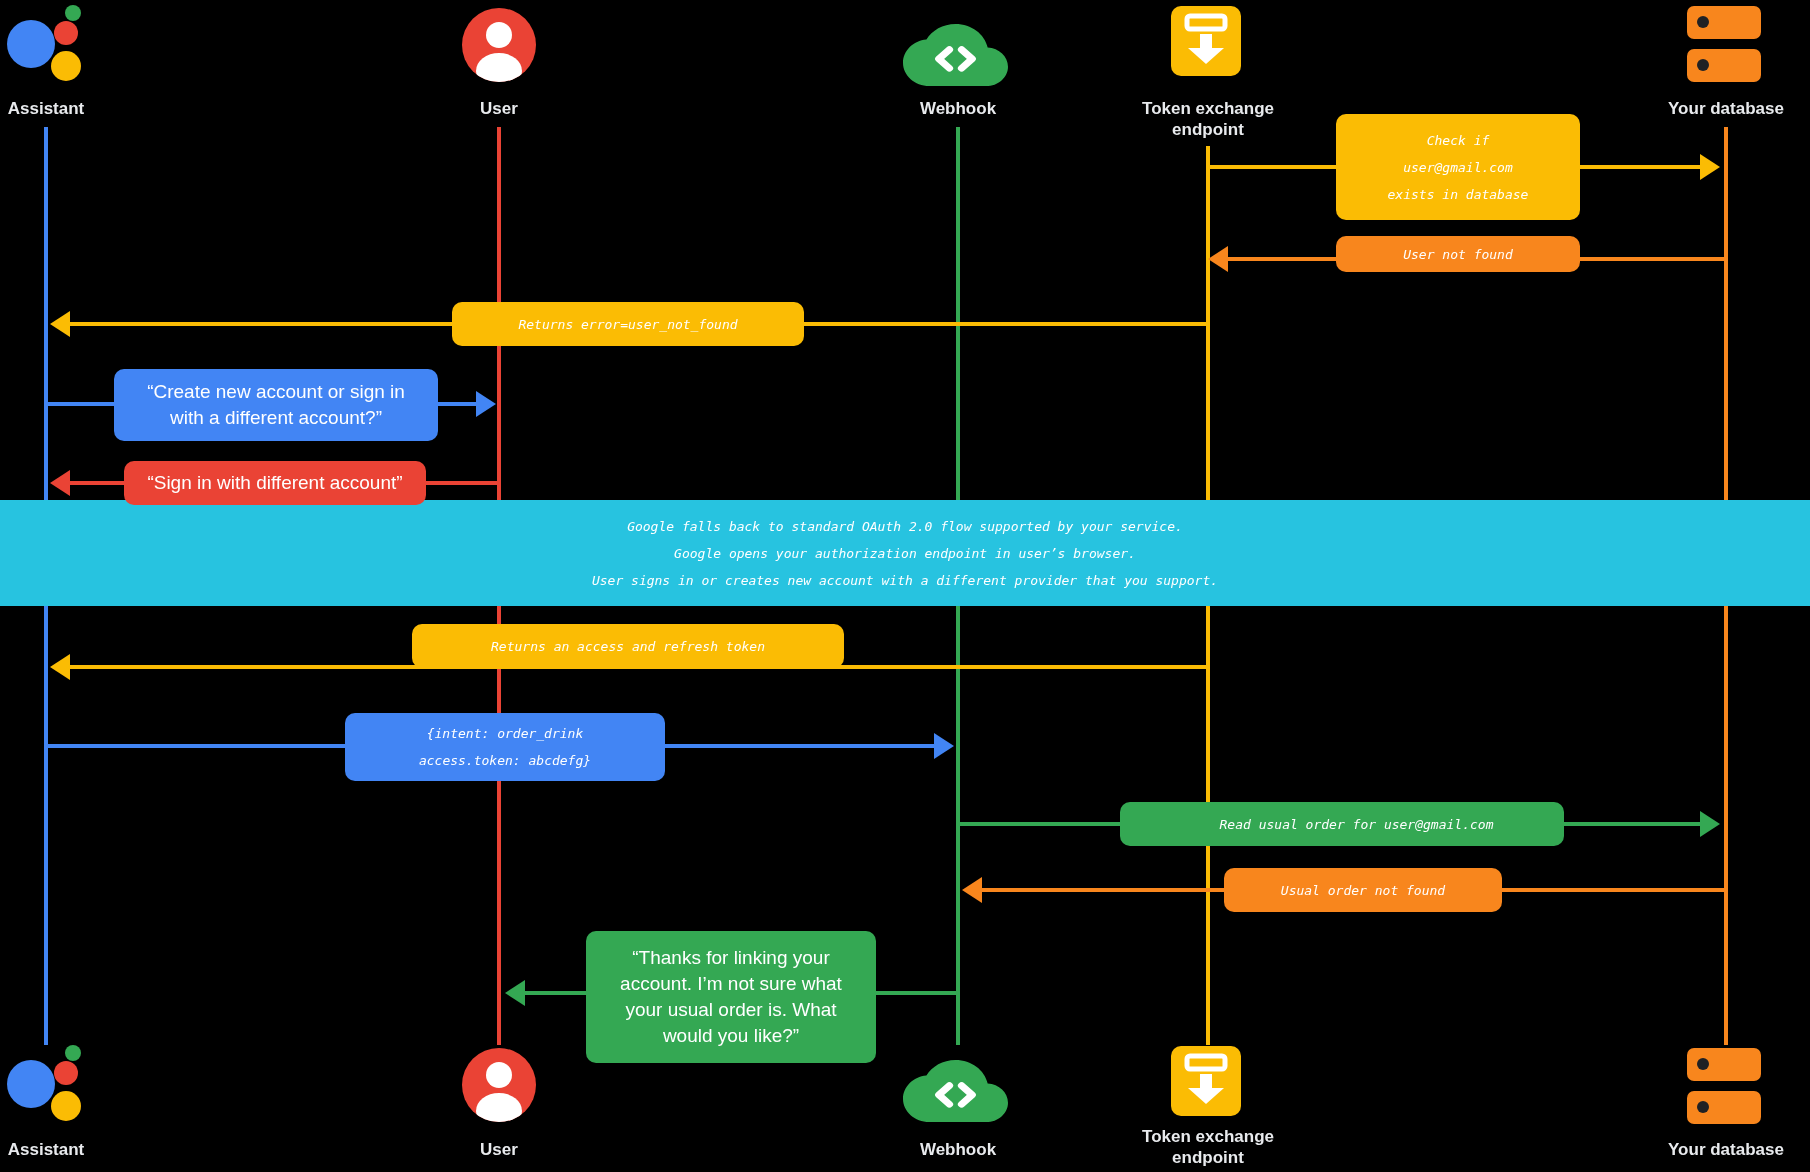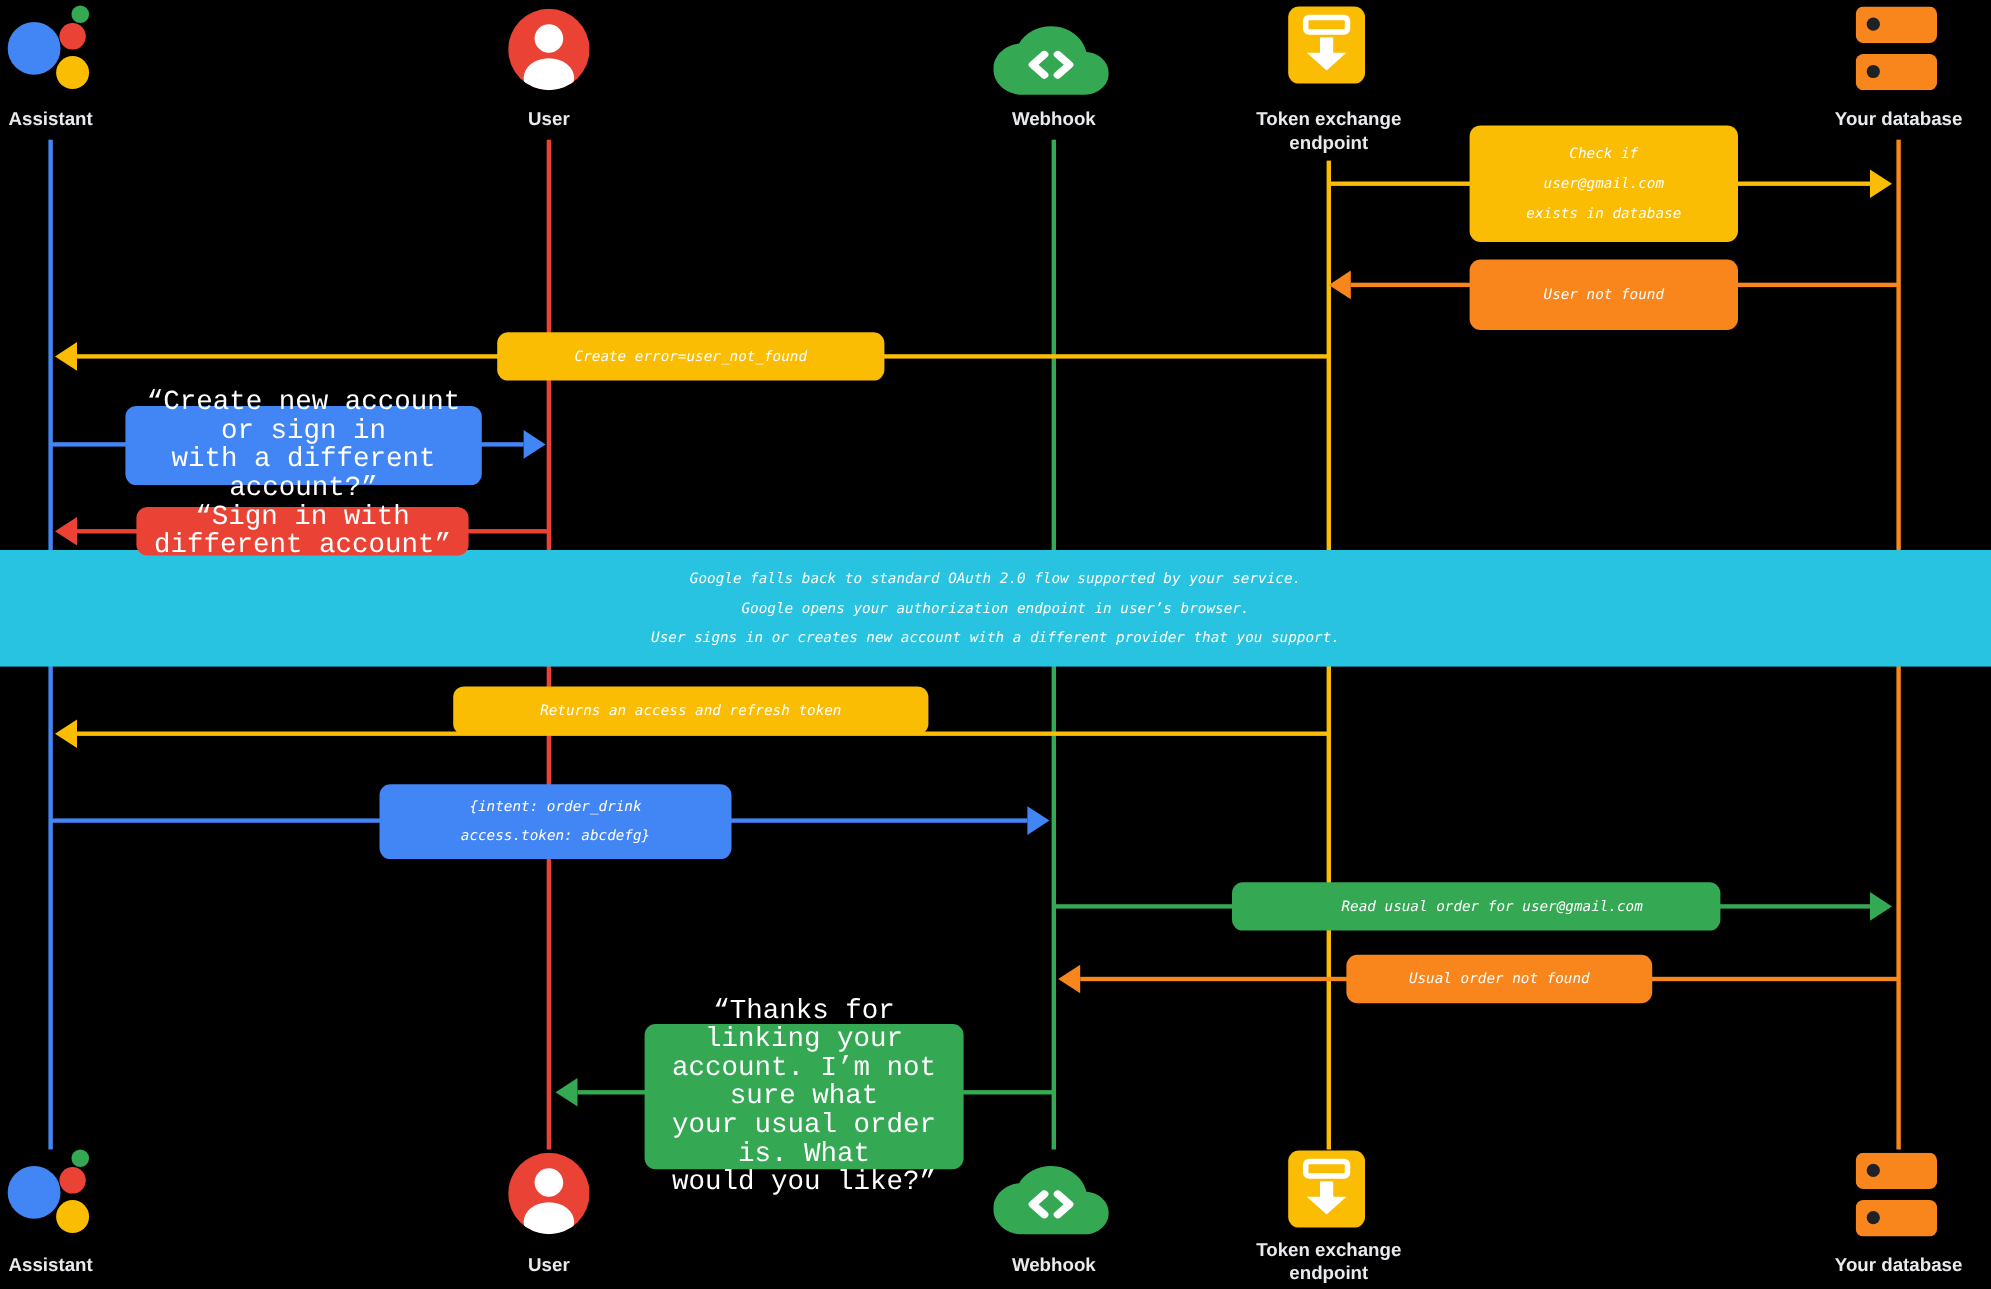--- a/index.html
+++ b/index.html
@@ -6,21 +6,21 @@
   #stage{position:relative;width:1810px;height:1172px;background:#000;overflow:hidden;
          font-family:"Liberation Sans",sans-serif;}
   .lifeline{position:absolute;width:4px;z-index:0;}
   .line{position:absolute;height:4px;z-index:1;}
   .ah{position:absolute;width:0;height:0;border-top:13px solid transparent;border-bottom:13px solid transparent;z-index:1;}
   .ah.r{border-left-width:20px;border-left-style:solid;}
   .ah.l{border-right-width:20px;border-right-style:solid;}
   .msg-box{position:absolute;border-radius:10px;color:#fff;display:flex;align-items:center;justify-content:center;
            text-align:center;white-space:pre-line;z-index:3;padding:4px 10px;box-sizing:border-box;}
   .mono{font-family:"DejaVu Sans Mono","Liberation Mono",monospace;font-style:italic;font-size:13px;line-height:27px;}
-  .sans{font-family:Liberation Mono, monospace;font-size:25px;line-height:26px;}
+  .sans{font-family:Liberation Sans, sans-serif;font-size:19px;line-height:26px;}
   .banner{position:absolute;left:0;width:1810px;color:#fff;display:flex;align-items:center;justify-content:center;
           text-align:center;white-space:pre-line;z-index:2;}
   .lane-label{position:absolute;width:240px;text-align:center;font-size:17px;font-weight:600;color:#E8EAED;
               white-space:pre-line;z-index:2;line-height:21px;}
   .icon{position:absolute;z-index:2;}
   .bg-blue{background:#4285F4}.bg-red{background:#EA4335}.bg-green{background:#34A853}
   .bg-yellow{background:#FBBC04}.bg-orange{background:#F8861D}.bg-cyan{background:#27C3E0}
 </style>
 </head>
 <body>
@@ -87,25 +87,25 @@
   <div class="lane-label" style="left:1606px;top:98px;">Your database</div>
 
   <div class="line" style="left:1208px;top:165px;width:494px;background:#FBBC04"></div>
   <div class="ah r" style="left:1700px;top:154px;border-left-color:#FBBC04"></div>
   <div class="msg-box mono bg-yellow" style="left:1336px;top:114px;width:244px;height:106px;">Check if
 user@gmail.com
 exists in database</div>
 
   <div class="line" style="left:1228px;top:257px;width:498px;background:#F8861D"></div>
   <div class="ah l" style="left:1208px;top:246px;border-right-color:#F8861D"></div>
-  <div class="msg-box mono bg-orange" style="left:1336px;top:236px;width:244px;height:64px;">User not found</div>
+  <div class="msg-box mono bg-orange" style="left:1336px;top:236px;width:244px;height:36px;">User not found</div>
 
   <div class="line" style="left:70px;top:322px;width:1138px;background:#FBBC04"></div>
   <div class="ah l" style="left:50px;top:311px;border-right-color:#FBBC04"></div>
-  <div class="msg-box mono bg-yellow" style="left:452px;top:302px;width:352px;height:44px;">Create error=user_not_found</div>
+  <div class="msg-box mono bg-yellow" style="left:452px;top:302px;width:352px;height:44px;">Returns error=user_not_found</div>
 
   <div class="line" style="left:46px;top:402px;width:430px;background:#4285F4"></div>
   <div class="ah r" style="left:476px;top:391px;border-left-color:#4285F4"></div>
   <div class="msg-box sans bg-blue" style="left:114px;top:369px;width:324px;height:72px;">“Create new account or sign in
 with a different account?”</div>
 
   <div class="line" style="left:70px;top:481px;width:429px;background:#EA4335"></div>
   <div class="ah l" style="left:50px;top:470px;border-right-color:#EA4335"></div>
   <div class="msg-box sans bg-red" style="left:124px;top:461px;width:302px;height:44px;">“Sign in with different account”</div>
 

